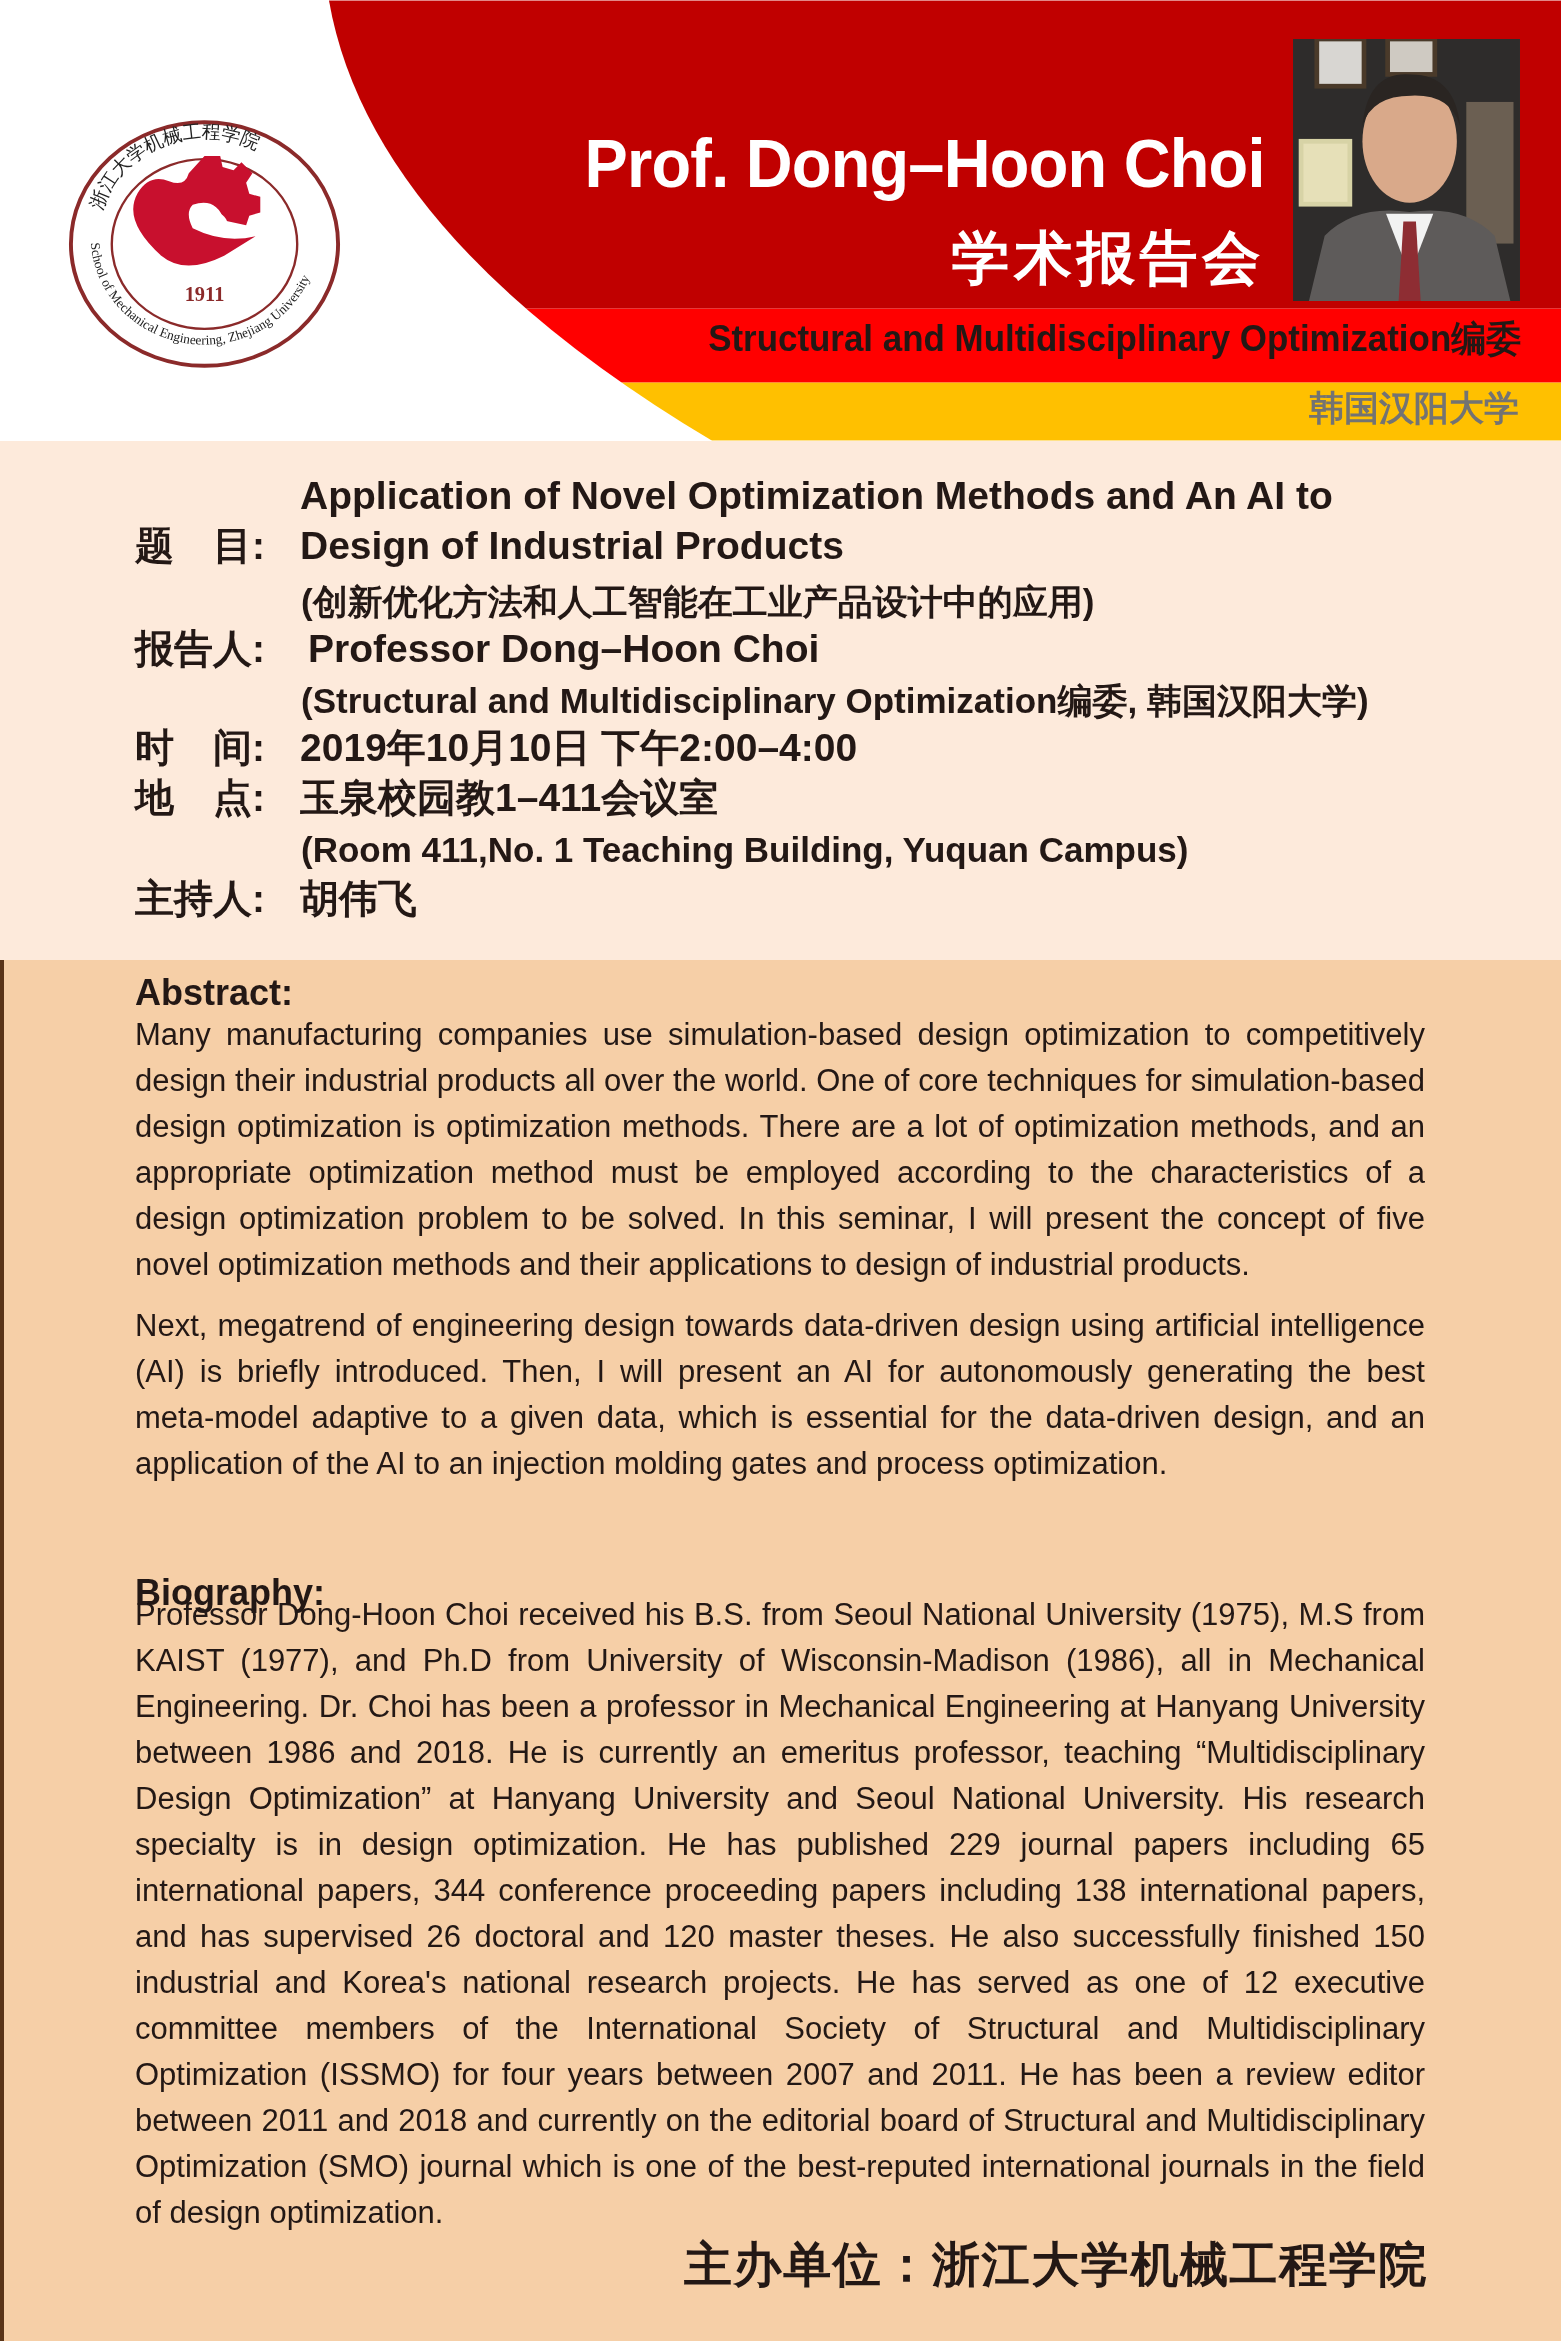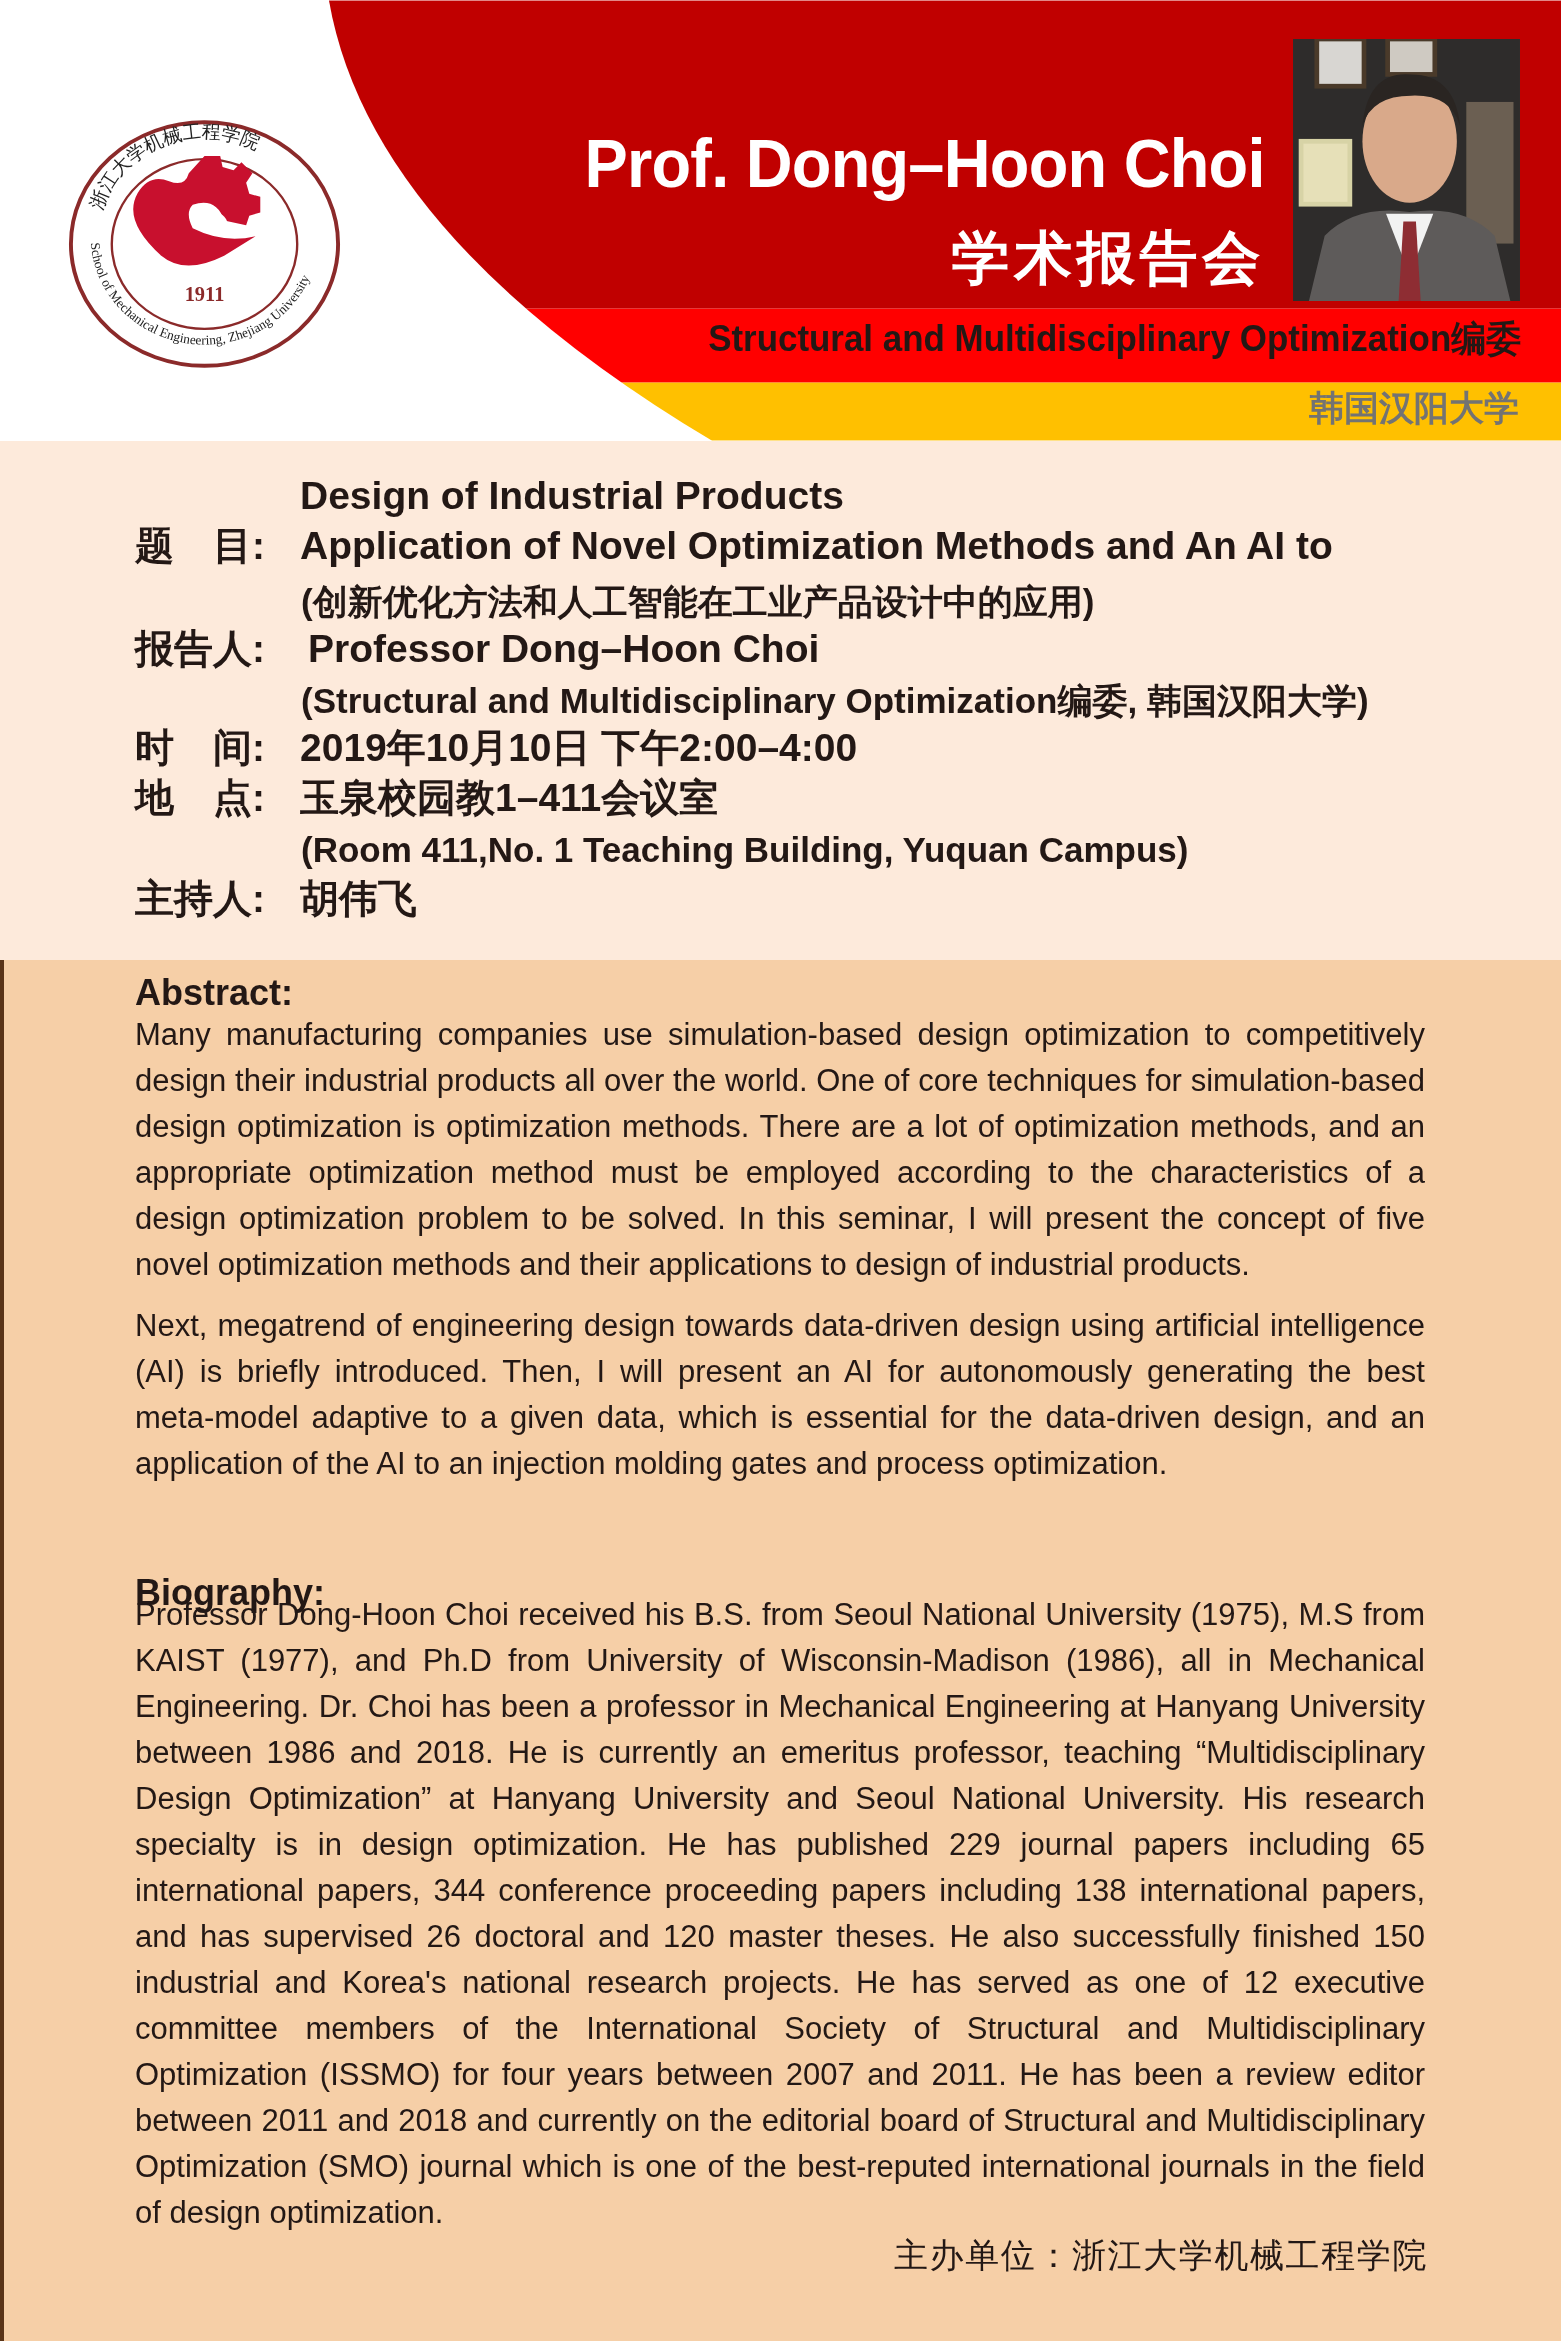--- a/index.html
+++ b/index.html
@@ -33,21 +33,21 @@
   .info-label { width: 165px; font-weight: bold; font-size: 39px; line-height: 50px; white-space: nowrap; }
   .info-value { font-weight: bold; font-size: 39px; line-height: 50px; white-space: nowrap; }
   .info-sub { position: absolute; left: 301px; font-weight: bold; font-size: 35px; line-height: 38px; white-space: nowrap; text-align: right; }
 
   .main { position: absolute; left: 0; top: 960px; width: 1562px; height: 1382px; background: #f6cfa7; border-left: 4.7px solid #5a3418; box-sizing: border-box; }
   .section-head { position: absolute; left: 135px; font-weight: bold; font-size: 36px; line-height: 41px; }
   .para {
     position: absolute; left: 135px; width: 1290px; font-size: 31px; line-height: 46px;
     text-align: justify; text-align-last: left; margin: 0;
   }
-  .organizer { position: absolute; right: 134px; top: 2233px; font-weight: normal; font-size: 34px; white-space: nowrap; letter-spacing: 1.6px; }
+  .organizer { position: absolute; right: 134px; top: 2233px; font-weight: bold; font-size: 48px; white-space: nowrap; letter-spacing: 1.6px; }
 </style>
 </head>
 <body>
 
 <div class="header">
   <svg class="band-svg" width="1562" height="441" viewBox="0 0 1985 560">
     <defs>
       <clipPath id="arcClip">
         <path d="M418,0 Q470,300 905,560 L1985,560 L1985,0 Z"></path>
       </clipPath>
@@ -90,22 +90,22 @@
   </div>
 
   <div class="affil-en">Structural and Multidisciplinary Optimization编委</div>
   <div class="affil-cn">韩国汉阳大学</div>
 </div>
 
 <div class="info">
   <div class="info-row" style="top:30px;">
     <div class="info-label">题　目:</div>
     <div>
+      <div class="info-value">Application of Novel Optimization Methods and An AI to</div>
       <div class="info-value">Design of Industrial Products</div>
-      <div class="info-value">Application of Novel Optimization Methods and An AI to</div>
     </div>
   </div>
   <div class="info-sub" style="top:142px;">(创新优化方法和人工智能在工业产品设计中的应用)</div>
 
   <div class="info-row" style="top:183px;gap:8px;">
     <div class="info-label">报告人:</div>
     <div class="info-value">Professor Dong–Hoon Choi</div>
   </div>
   <div class="info-sub" style="top:241px;">(Structural and Multidisciplinary Optimization编委, 韩国汉阳大学)</div>
 

